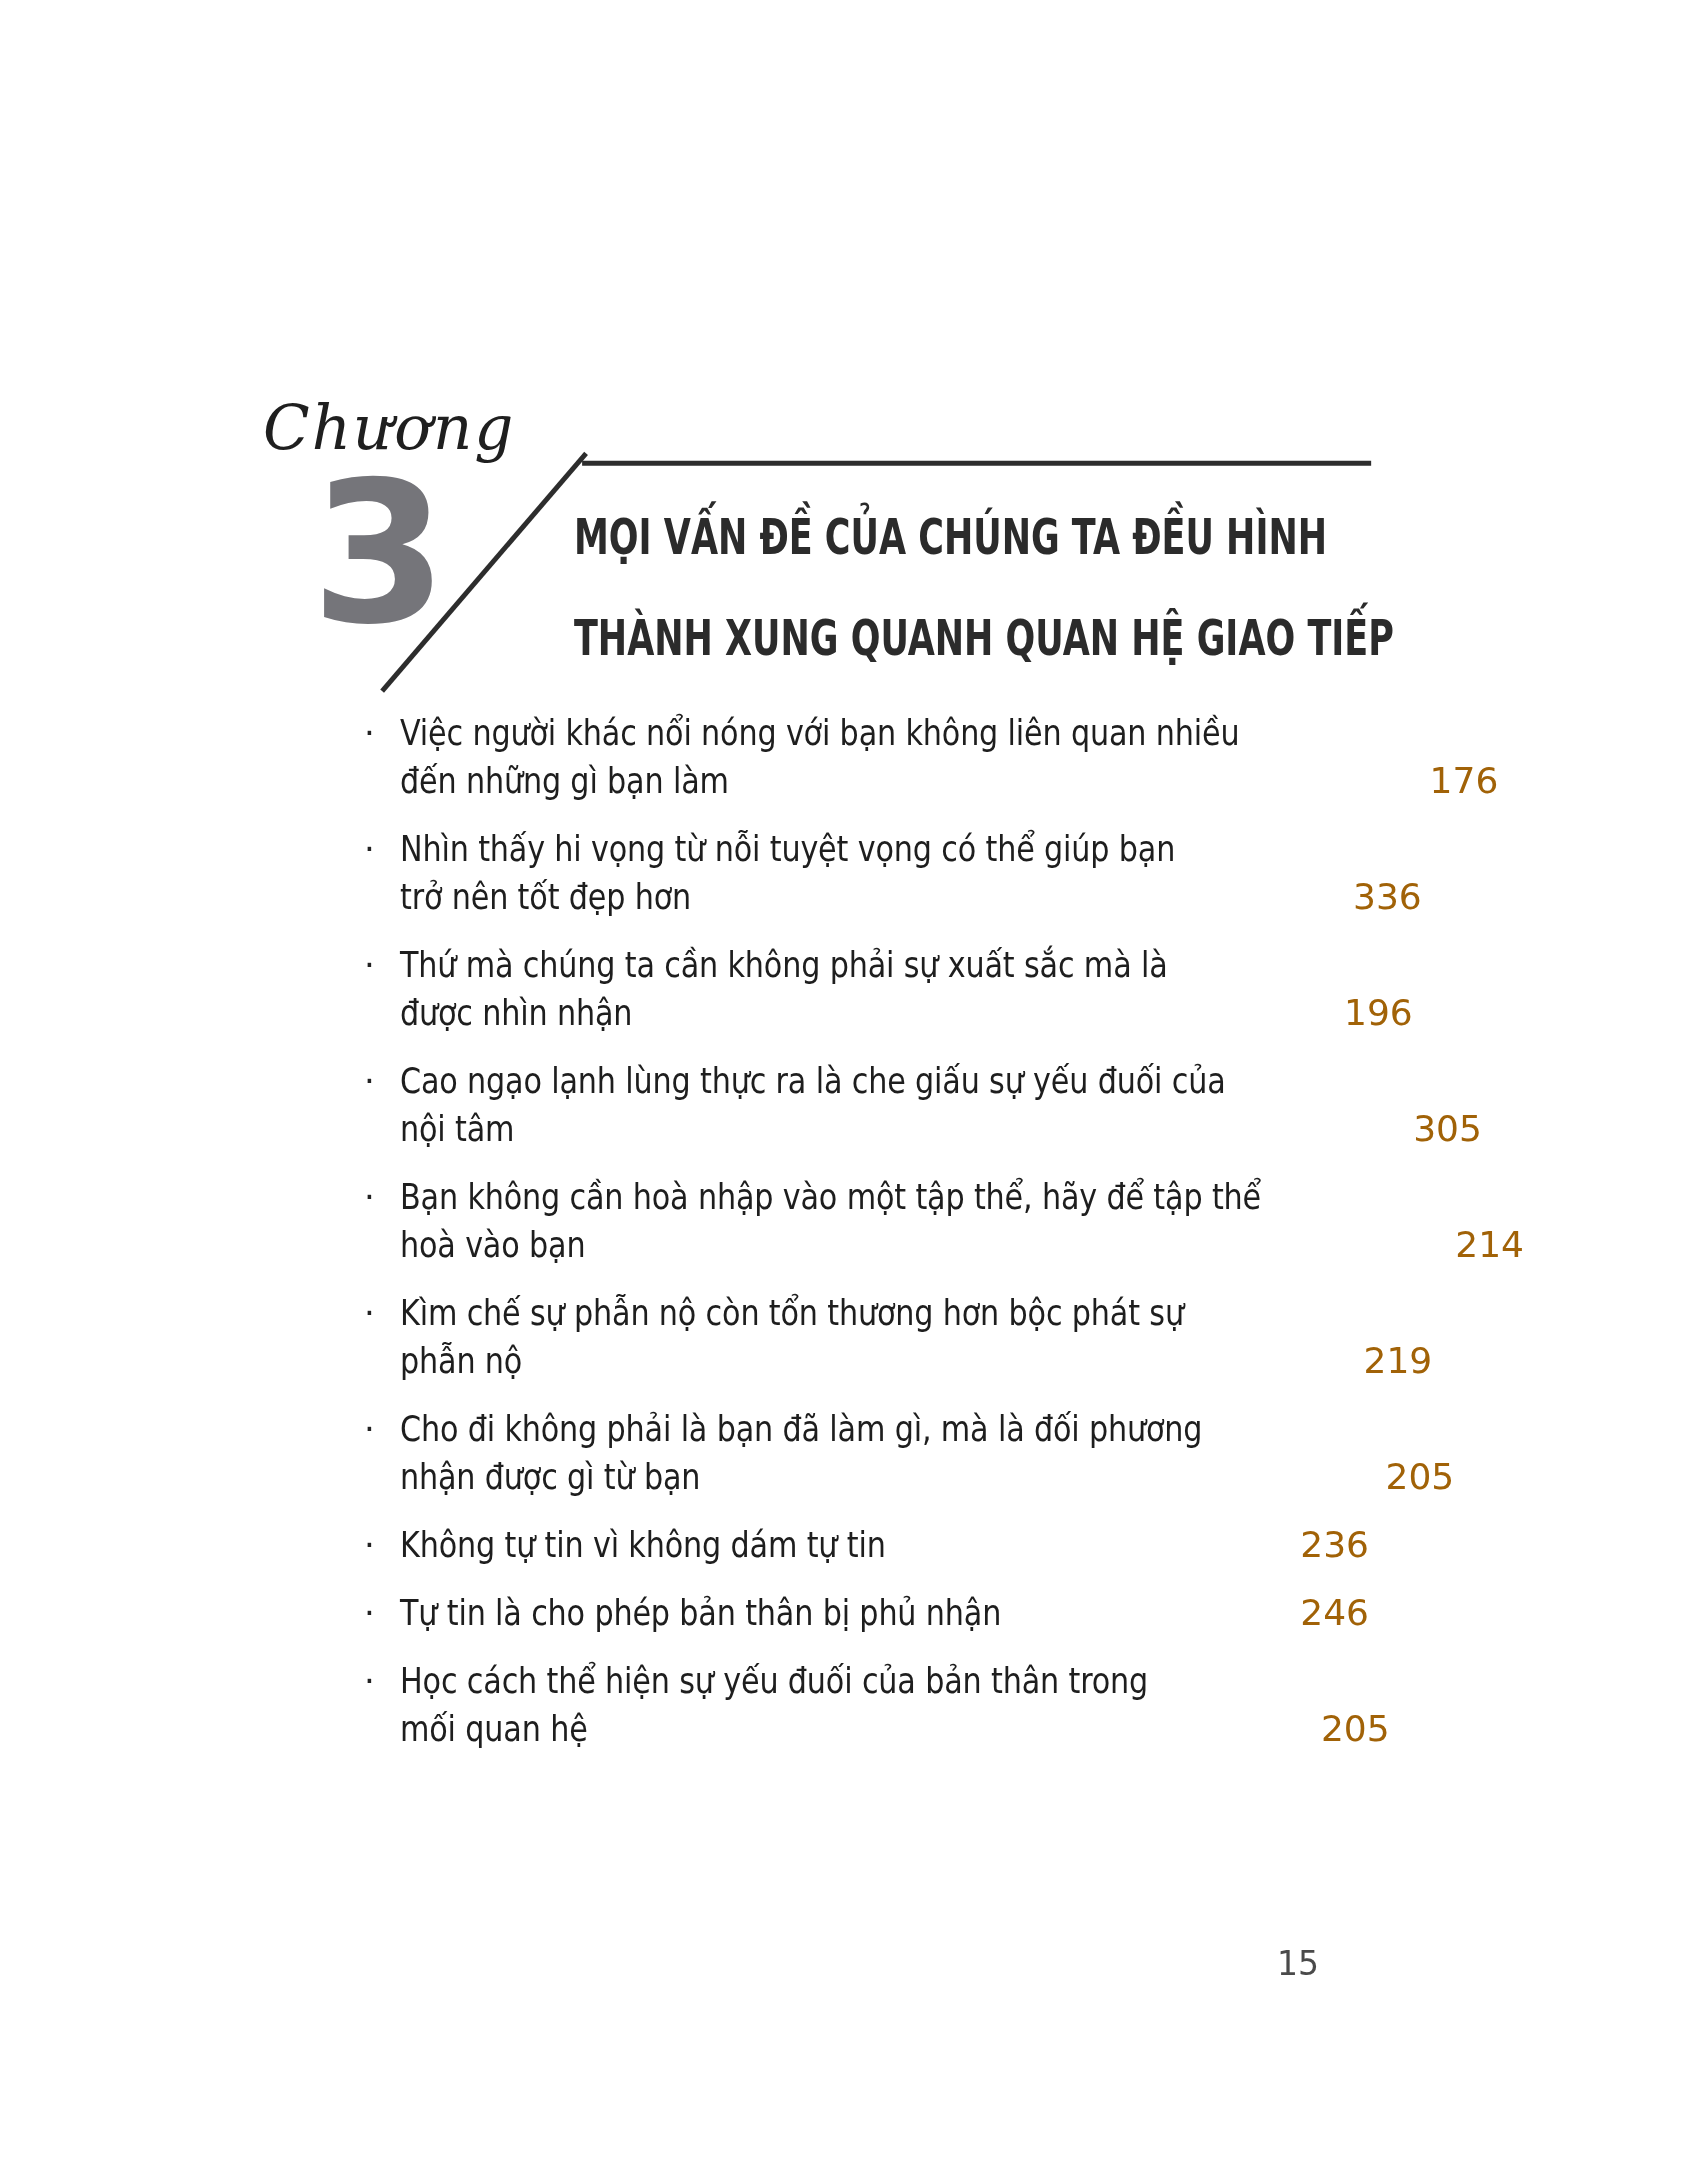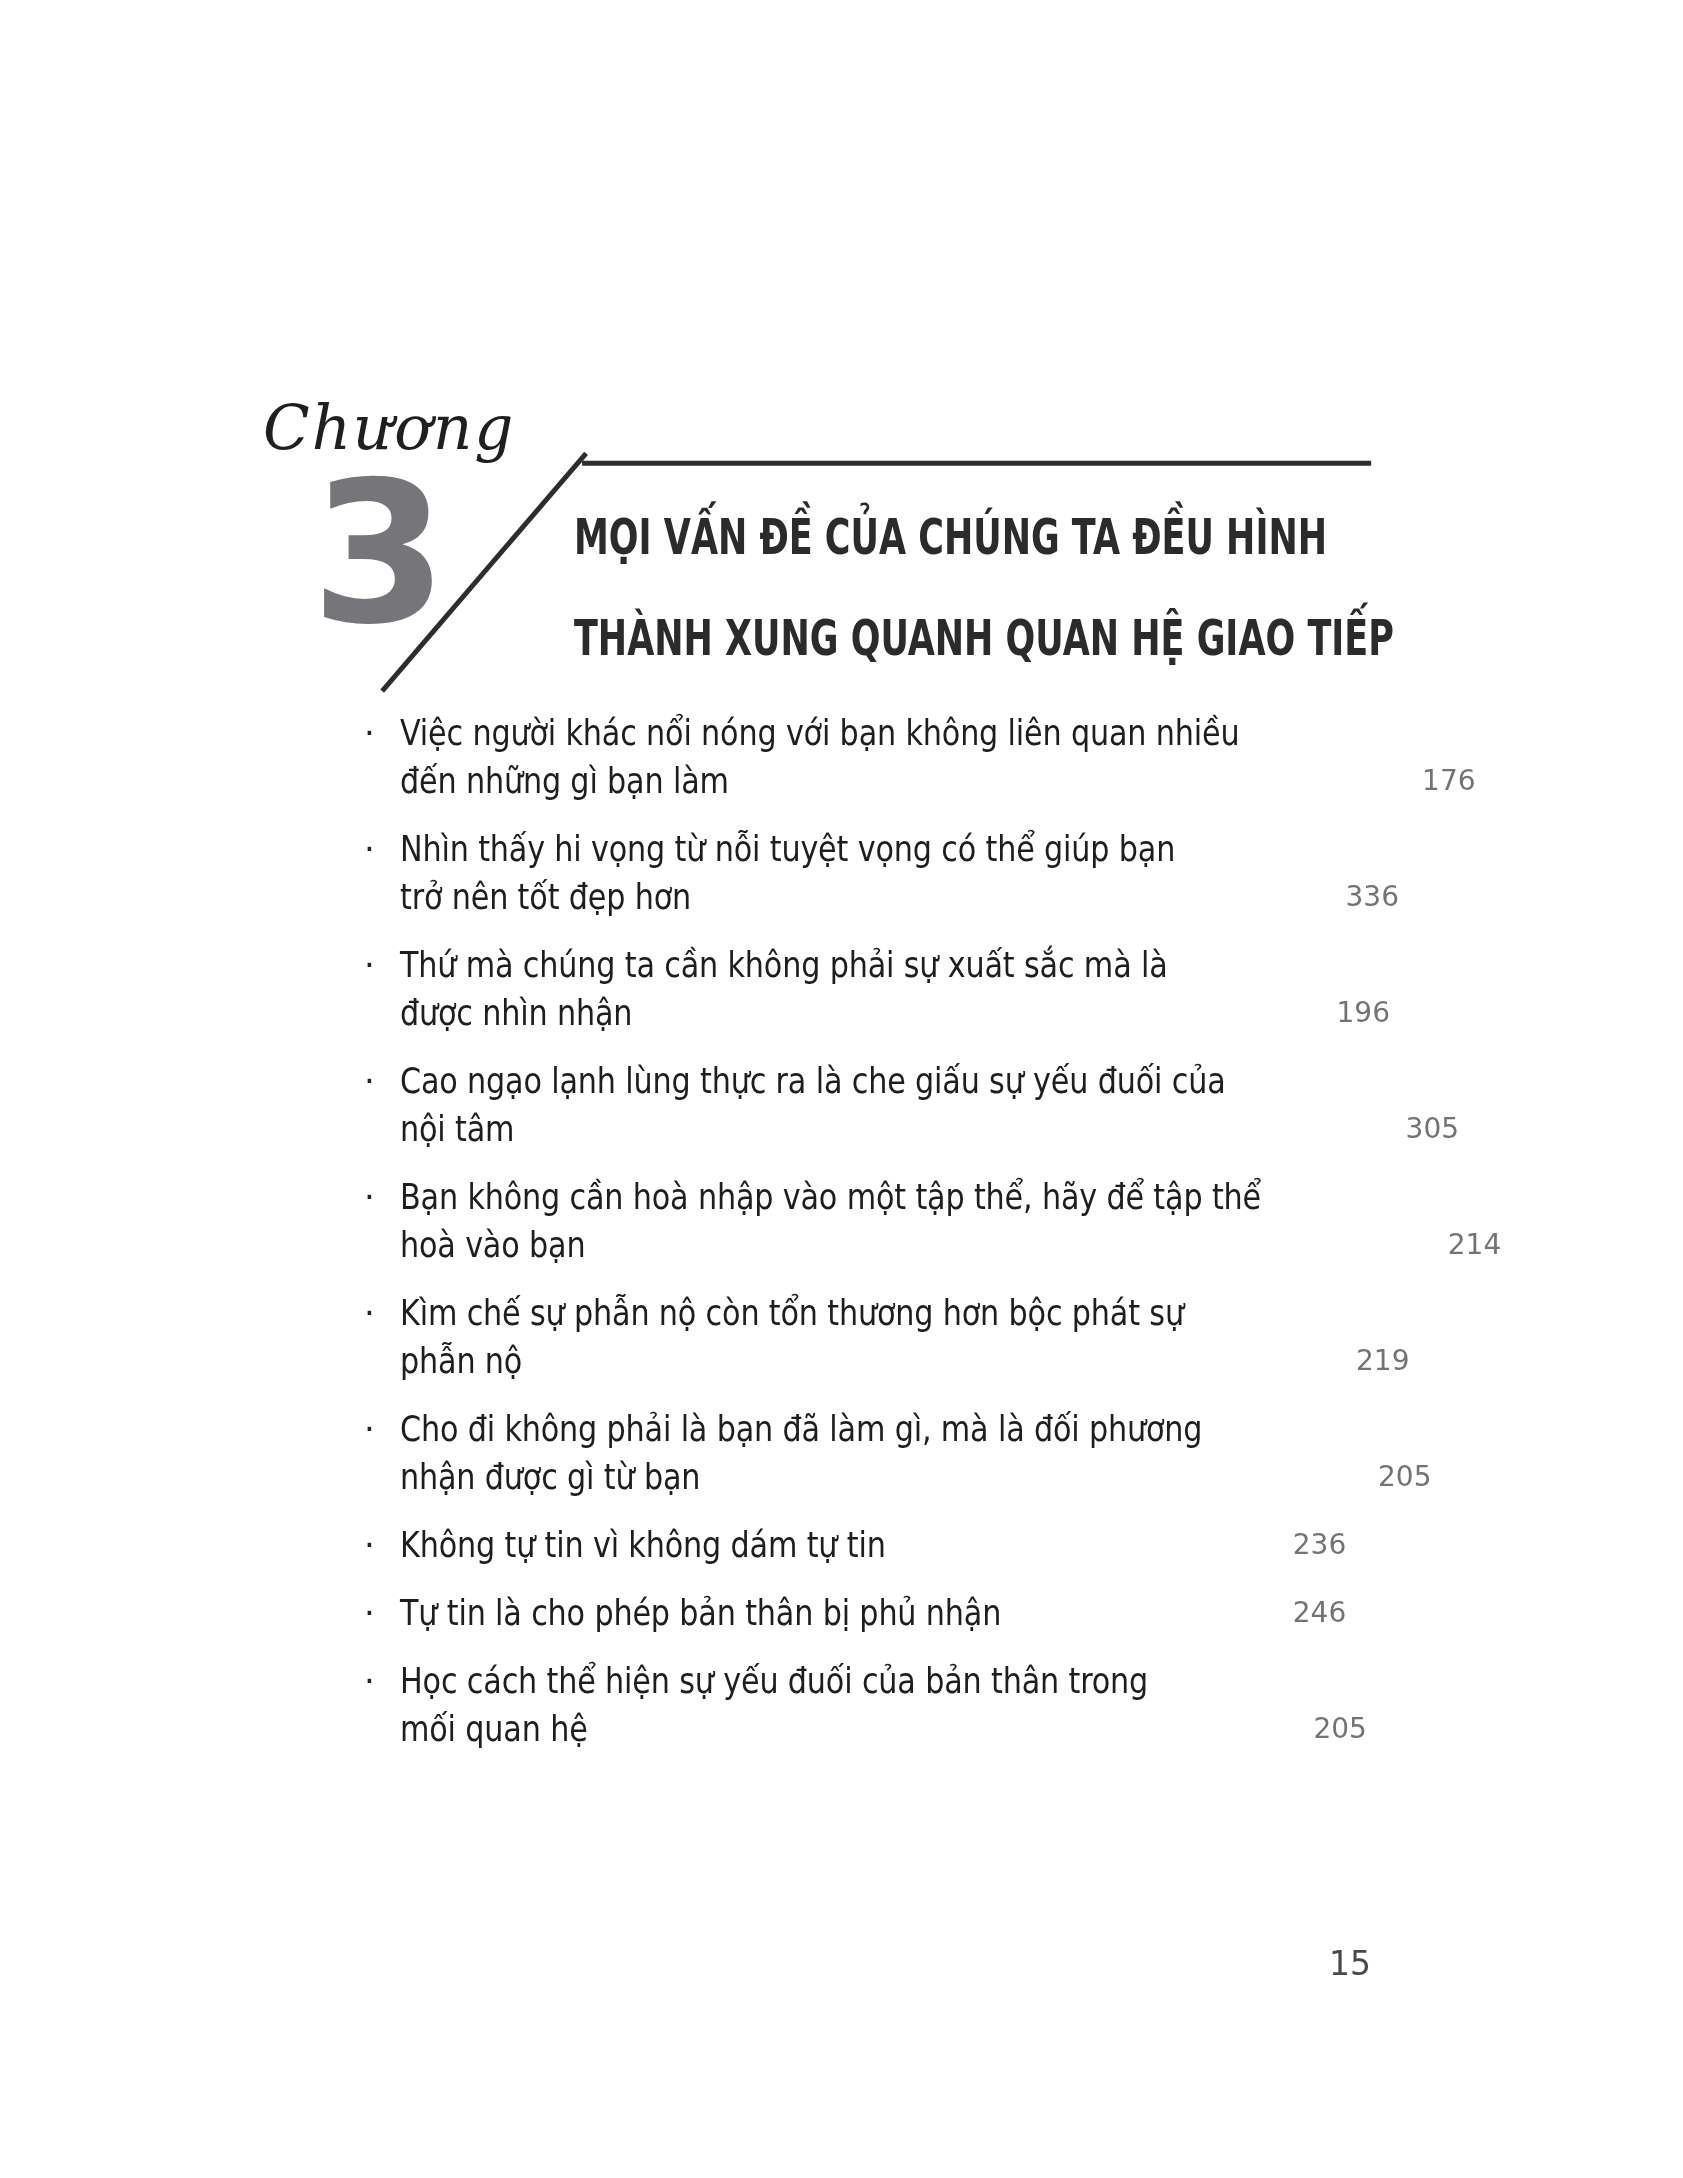--- a/index.html
+++ b/index.html
@@ -62,30 +62,29 @@
     font-size: 36px;
     line-height: 48px;
     letter-spacing: -0.2px;
     color: #1e1e1e;
     transform: scaleX(0.84);
     transform-origin: left top;
     white-space: nowrap;
   }
   .entry-page {
     align-self: end;
-    text-align: center;
-    font-size: 28px;
+    text-align: right;
+    font-size: 36px;
     line-height: 48px;
-    color: #737373;
+    color: #a16207;
   }
   .folio {
     position: absolute;
     top: 1944px; left: 1277px;
     width: 94px;
-    text-align: right;
     font-size: 33px;
     color: #4a4a4a;
   }
 </style>
 </head>
 <body>
 
 <div class="page">
 
   <svg class="deco" width="1683" height="792" viewBox="0 0 1700 800">

